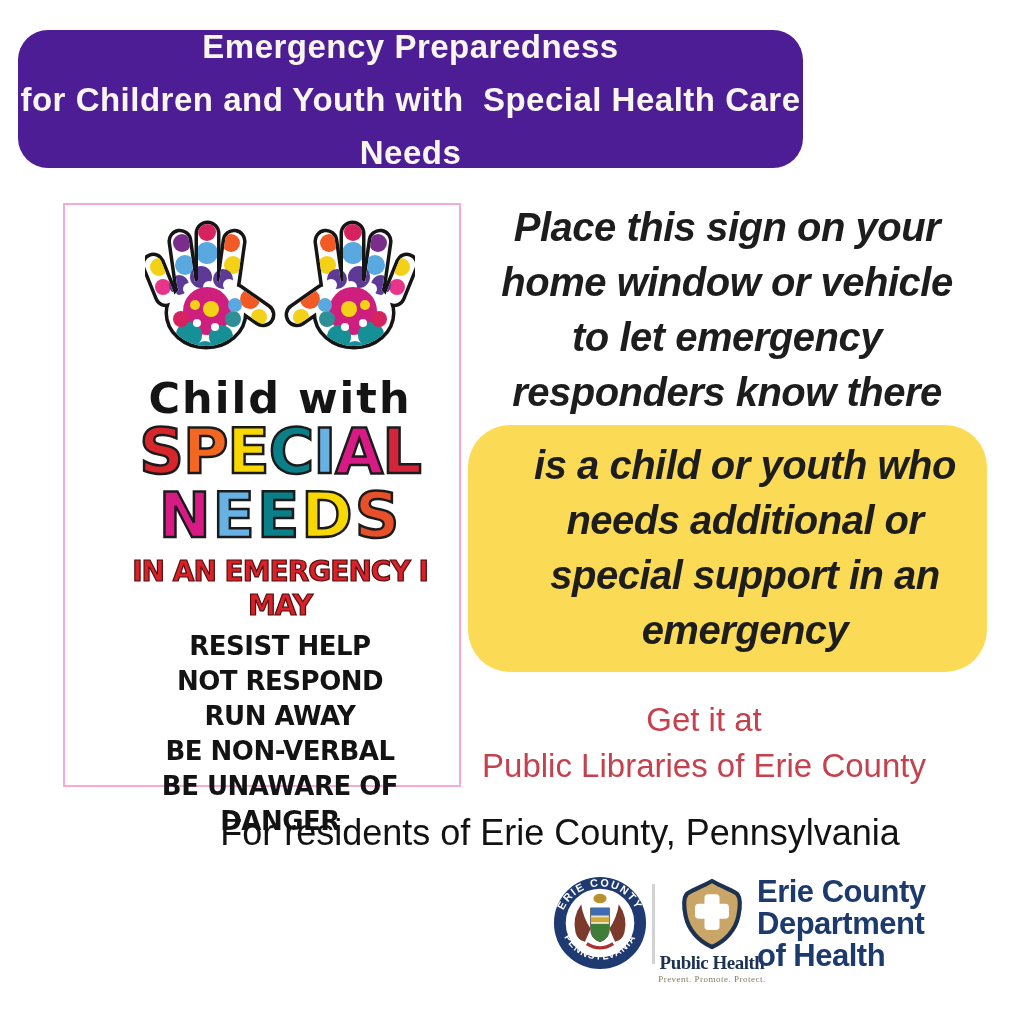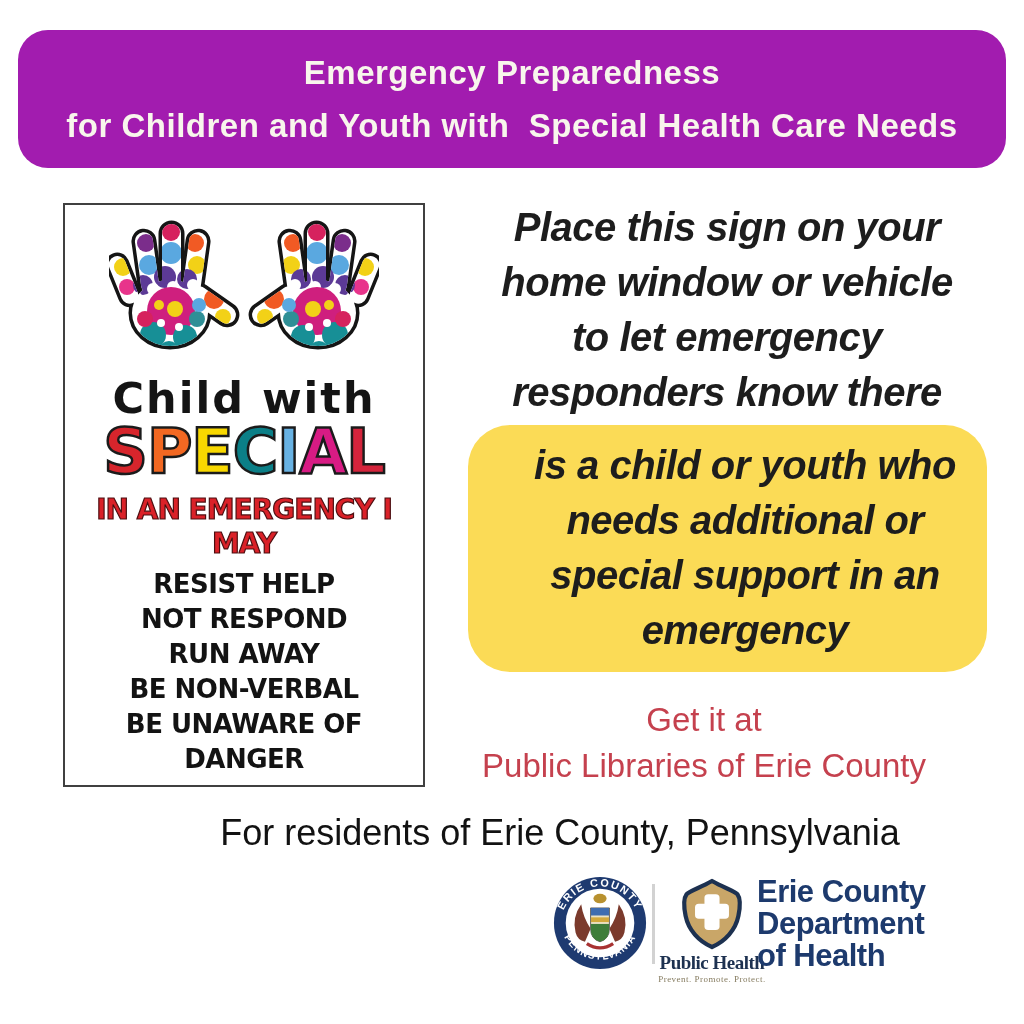--- a/index.html
+++ b/index.html
@@ -1,27 +1,27 @@
 <!DOCTYPE html>
 <html><head>
 <meta charset="utf-8">
 <style>
   html,body{margin:0;padding:0;background:#ffffff;}
   .poster{position:relative;width:1024px;height:1024px;background:#ffffff;overflow:hidden;
           font-family:"Liberation Sans",sans-serif;}
 
   
-  .banner{position:absolute;left:18px;top:30px;width:988px;height:138px;background:#a21caf;
+  .banner{position:absolute;left:18px;top:30px;width:785px;height:138px;background:#4c1d95;
           border-radius:30px;display:flex;align-items:center;justify-content:center;}
   .banner-text{font-weight:700;font-size:33px;line-height:53px;color:#f8f6ec;text-align:center;
                white-space:pre-wrap;letter-spacing:0.5px;}
 
   
   .sign{position:absolute;left:63px;top:203px;width:358px;height:580px;background:#fff;
-        border:2px solid #404040;text-align:center;}
+        border:2px solid #f9a8d4;text-align:center;padding-left:36px;}
   .hands{display:block;margin:14px auto 0;}
   .sign-title{font-weight:900;font-size:43px;line-height:46px;color:#141414;letter-spacing:2px;
               font-family:"DejaVu Sans","Liberation Sans",sans-serif;margin-top:4px;}
   .word{font-family:"DejaVu Sans",sans-serif;font-weight:700;font-size:62px;line-height:62px;
         -webkit-text-stroke:2.5px #1b1b1b;letter-spacing:-1px;}
   .word.needs{line-height:58px;margin-top:4px;letter-spacing:2px;}
   .emer{font-family:"DejaVu Sans",sans-serif;font-weight:700;font-size:28px;line-height:34px;
         color:#da2128;-webkit-text-stroke:1.2px #4a0e10;margin-top:10px;letter-spacing:-1px;}
   .behaviors{margin-top:6px;}
   .behaviors div{font-family:"DejaVu Sans",sans-serif;font-weight:700;font-size:26px;
@@ -115,20 +115,21 @@
             <circle cx="52" cy="104" r="4" fill="#ffffff"></circle>
           </g>
         </g>
       </defs>
       <use href="#hand"></use>
       <use href="#hand" transform="translate(270,0) scale(-1,1)"></use>
     </svg>
 
     <div class="sign-title">Child with</div>
     <div class="word"><span style="color: rgb(215, 37, 44);">S</span><span style="color: rgb(242, 104, 34);">P</span><span style="color: rgb(248, 216, 0);">E</span><span style="color: rgb(11, 127, 135);">C</span><span style="color: rgb(104, 178, 227);">I</span><span style="color: rgb(216, 27, 132);">A</span><span style="color: rgb(212, 36, 60);">L</span></div>
+    <div class="word needs"><span style="color: rgb(216, 27, 132);">N</span><span style="color: rgb(104, 178, 227);">E</span><span style="color: rgb(11, 127, 135);">E</span><span style="color: rgb(248, 216, 0);">D</span><span style="color: rgb(232, 80, 42);">S</span></div>
     <div class="emer">IN AN EMERGENCY I MAY</div>
     <div class="behaviors">
         <div>RESIST HELP</div>
         <div>NOT RESPOND</div>
         <div>RUN AWAY</div>
         <div>BE NON-VERBAL</div>
         <div>BE UNAWARE OF DANGER</div>
       </div>
   </div>
 

